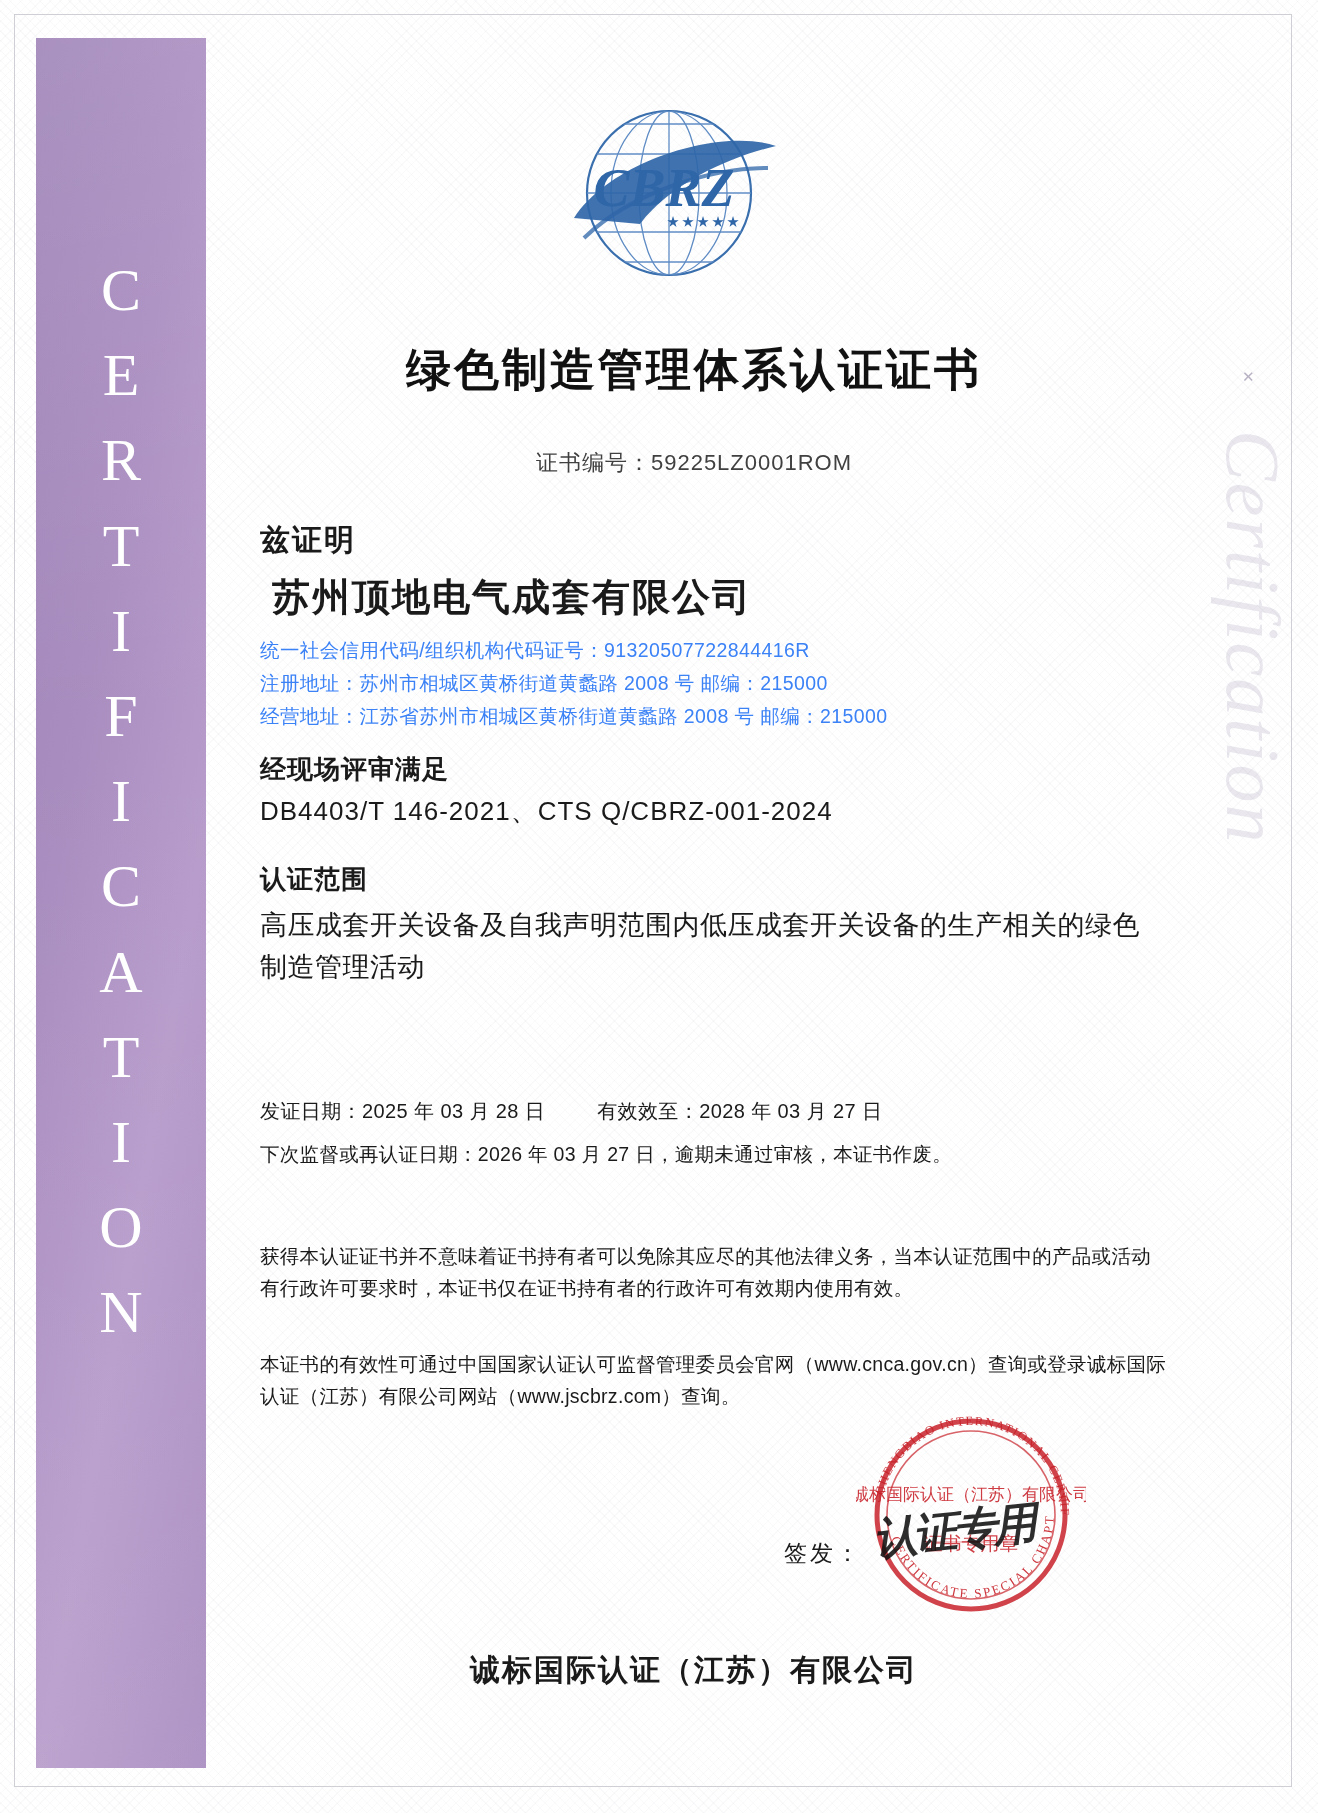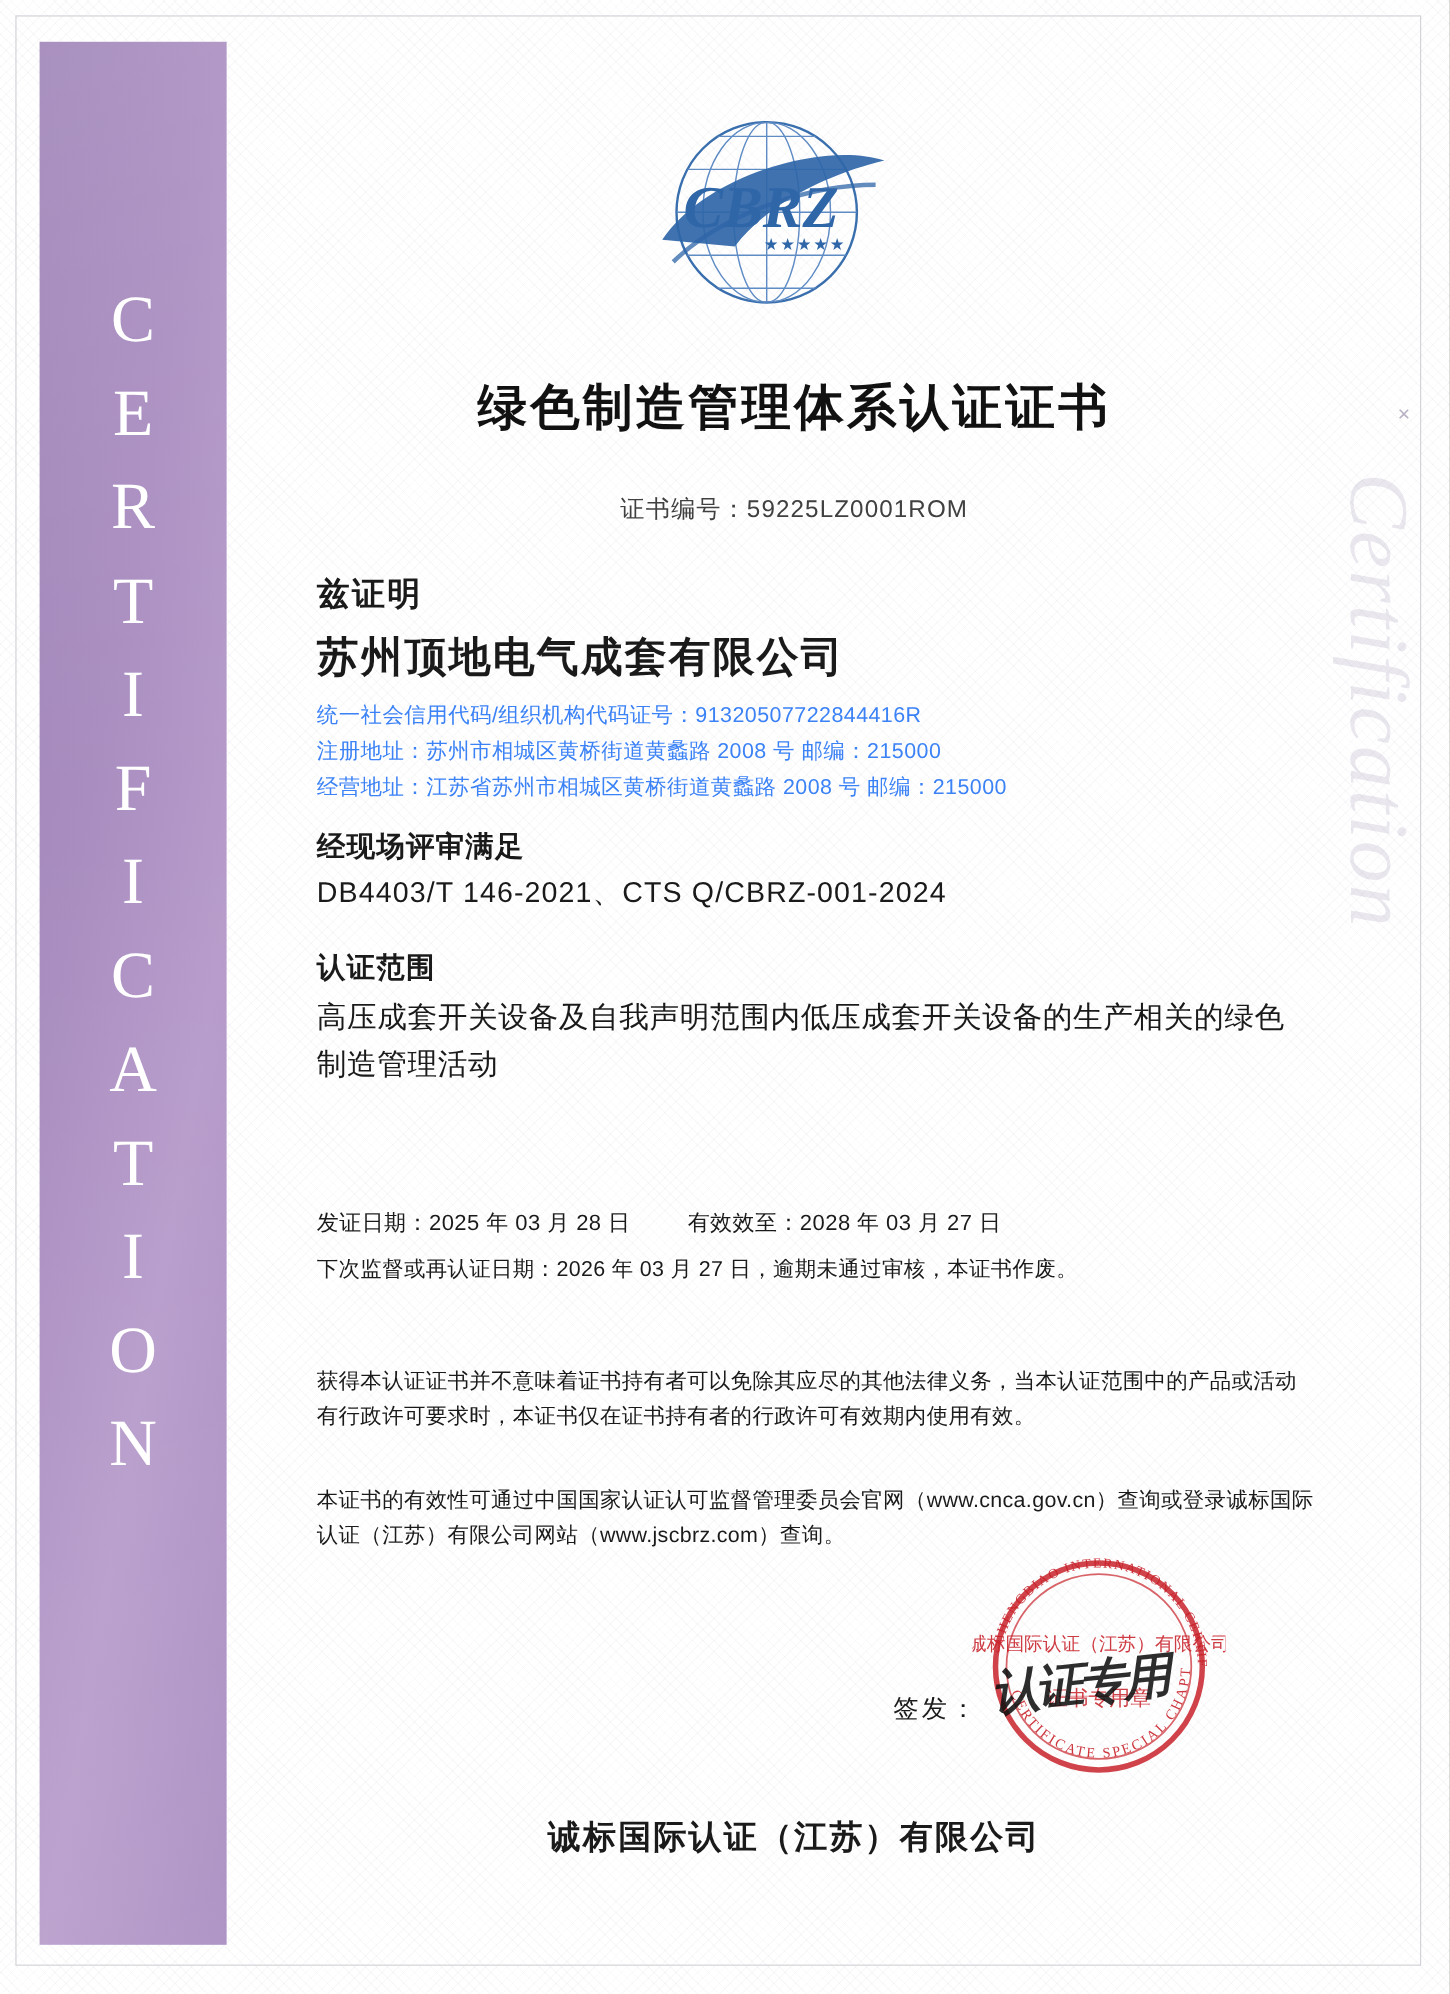--- a/index.html
+++ b/index.html
@@ -74,21 +74,21 @@
     font-style: italic;
     color: rgba(150,140,170,0.20);
     letter-spacing: 2px;
     pointer-events: none;
     user-select: none;
   }
 
   
   .content {
     position: absolute;
-    left: 252px;
+    left: 224px;
     top: 0;
     width: 1040px;
     height: 1293px;
   }
 
   
   .logo {
     position: absolute;
     left: 330px;
     top: 98px;
@@ -123,20 +123,21 @@
     top: 520px;
     font-size: 30px;
     font-weight: bold;
     letter-spacing: 2px;
   }
   .company-name {
     top: 572px;
     font-size: 38px;
     font-weight: bold;
     letter-spacing: 2px;
+    margin-left: 12px;
   }
   .detail-lines {
     top: 634px;
     font-size: 19.5px;
     line-height: 33px;
     color: #3b82f6;
     letter-spacing: 0.4px;
   }
 
   .lbl-assessed {

